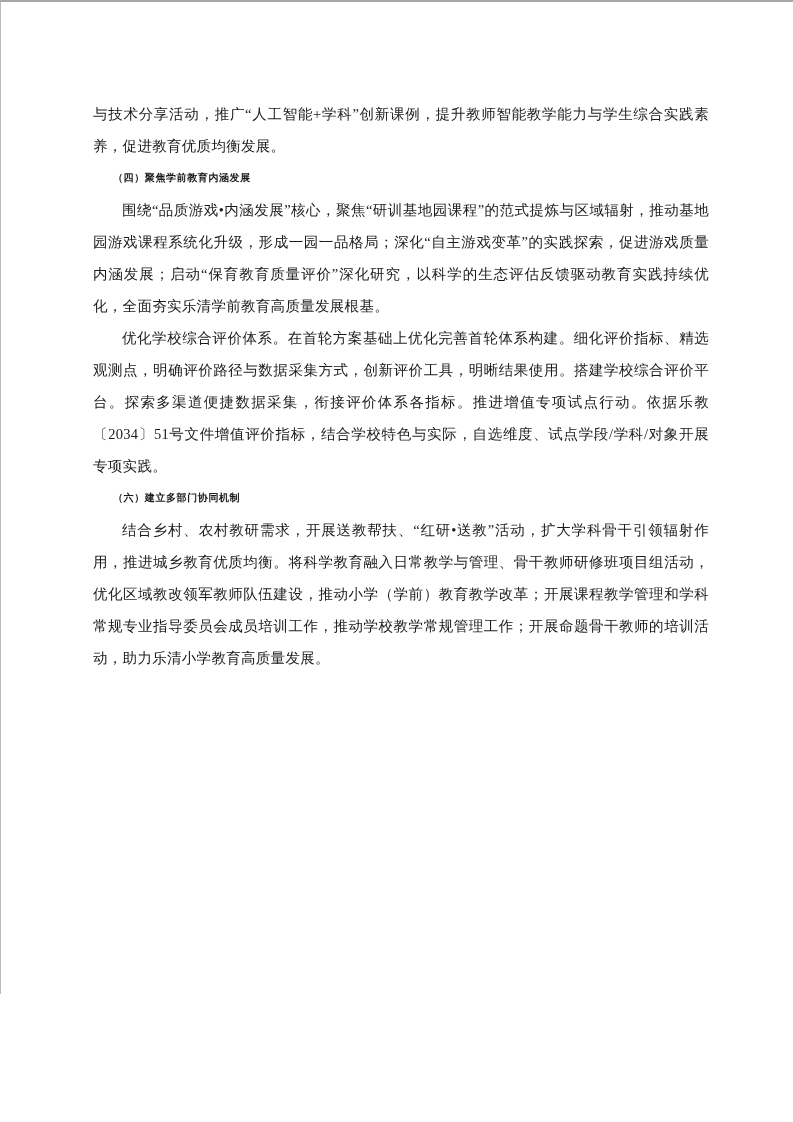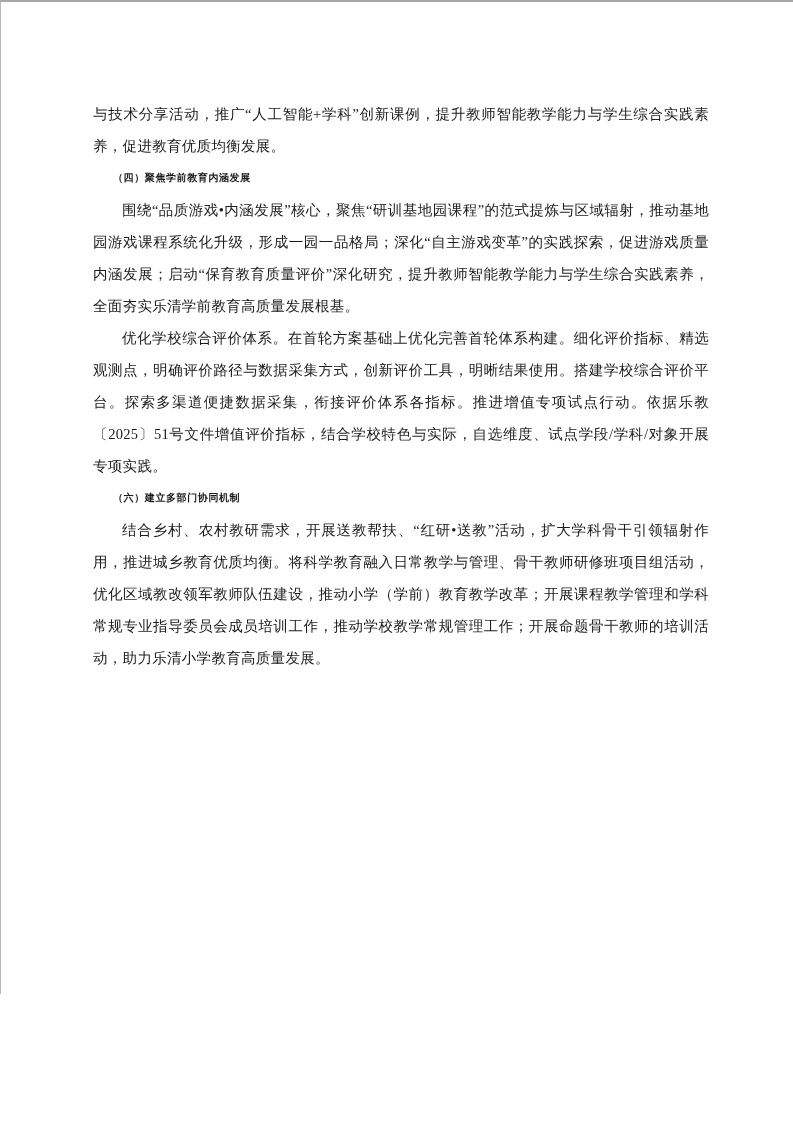--- a/index.html
+++ b/index.html
@@ -56,20 +56,20 @@
     font-family: "Liberation Serif", "DejaVu Serif", serif;
   }
 </style>
 </head>
 <body>
 
 <div class="page">
   <div class="content">
     <p class="para">与技术分享活动，推广“人工智能+学科”创新课例，提升教师智能教学能力与学生综合实践素养，促进教育优质均衡发展。</p>
     <h3 class="heading">（四）聚焦学前教育内涵发展</h3>
-    <p class="para indent">围绕“品质游戏•内涵发展”核心，聚焦“研训基地园课程”的范式提炼与区域辐射，推动基地园游戏课程系统化升级，形成一园一品格局；深化“自主游戏变革”的实践探索，促进游戏质量内涵发展；启动“保育教育质量评价”深化研究，提升教师智能教学能力与学生综合实践素养，全面夯实乐清学前教育高质量发展根基。</p>
-    <p class="para indent">优化学校综合评价体系。在首轮方案基础上优化完善首轮体系构建。细化评价指标、精选观测点，明确评价路径与数据采集方式，创新评价工具，明晰结果使用。搭建学校综合评价平台。探索多渠道便捷数据采集，衔接评价体系各指标。推进增值专项试点行动。依据乐教〔2025〕51号文件增值评价指标，结合学校特色与实际，自选维度、试点学段/学科/对象开展专项实践。</p>
+    <p class="para indent">围绕“品质游戏•内涵发展”核心，聚焦“研训基地园课程”的范式提炼与区域辐射，推动基地园游戏课程系统化升级，形成一园一品格局；深化“自主游戏变革”的实践探索，促进游戏质量内涵发展；启动“保育教育质量评价”深化研究，以科学的生态评估反馈驱动教育实践持续优化，全面夯实乐清学前教育高质量发展根基。</p>
+    <p class="para indent">优化学校综合评价体系。在首轮方案基础上优化完善首轮体系构建。细化评价指标、精选观测点，明确评价路径与数据采集方式，创新评价工具，明晰结果使用。搭建学校综合评价平台。探索多渠道便捷数据采集，衔接评价体系各指标。推进增值专项试点行动。依据乐教〔2034〕51号文件增值评价指标，结合学校特色与实际，自选维度、试点学段/学科/对象开展专项实践。</p>
     <h3 class="heading">（六）建立多部门协同机制</h3>
     <p class="para indent">结合乡村、农村教研需求，开展送教帮扶、“红研•送教”活动，扩大学科骨干引领辐射作用，推进城乡教育优质均衡。将科学教育融入日常教学与管理、骨干教师研修班项目组活动，优化区域教改领军教师队伍建设，推动小学（学前）教育教学改革；开展课程教学管理和学科常规专业指导委员会成员培训工作，推动学校教学常规管理工作；开展命题骨干教师的培训活动，助力乐清小学教育高质量发展。</p>
   </div>
 
   <div class="page-number">39</div>
 </div>
 
 </body></html>

